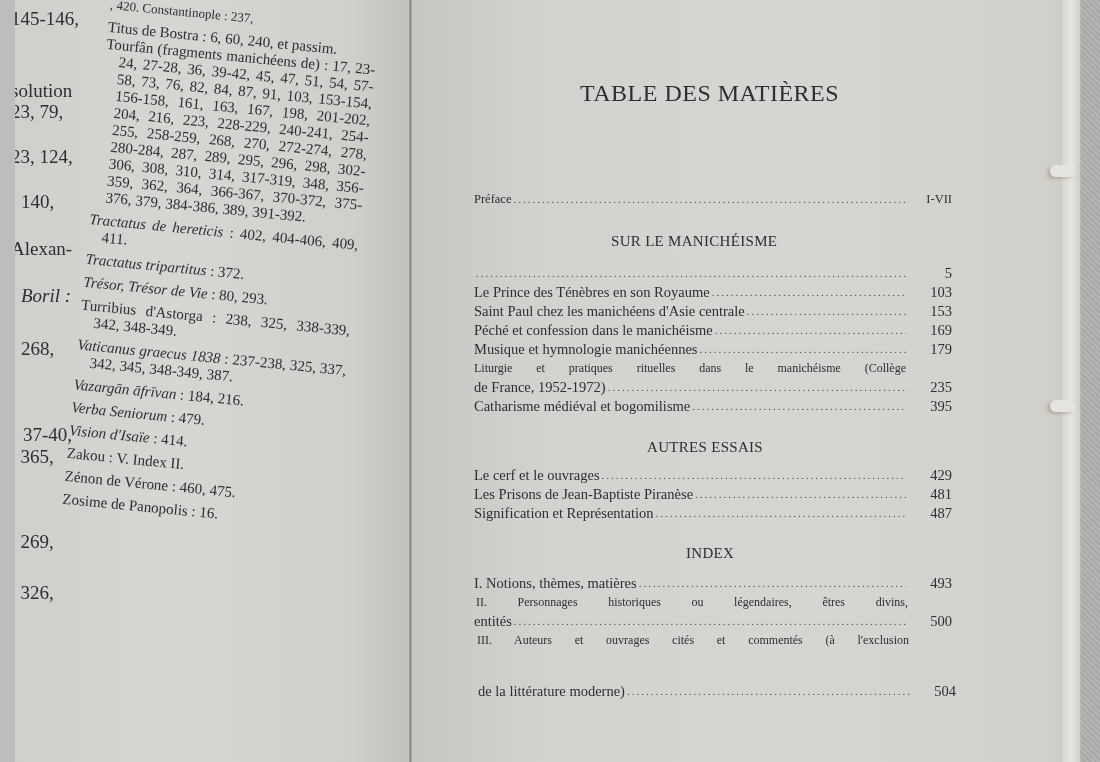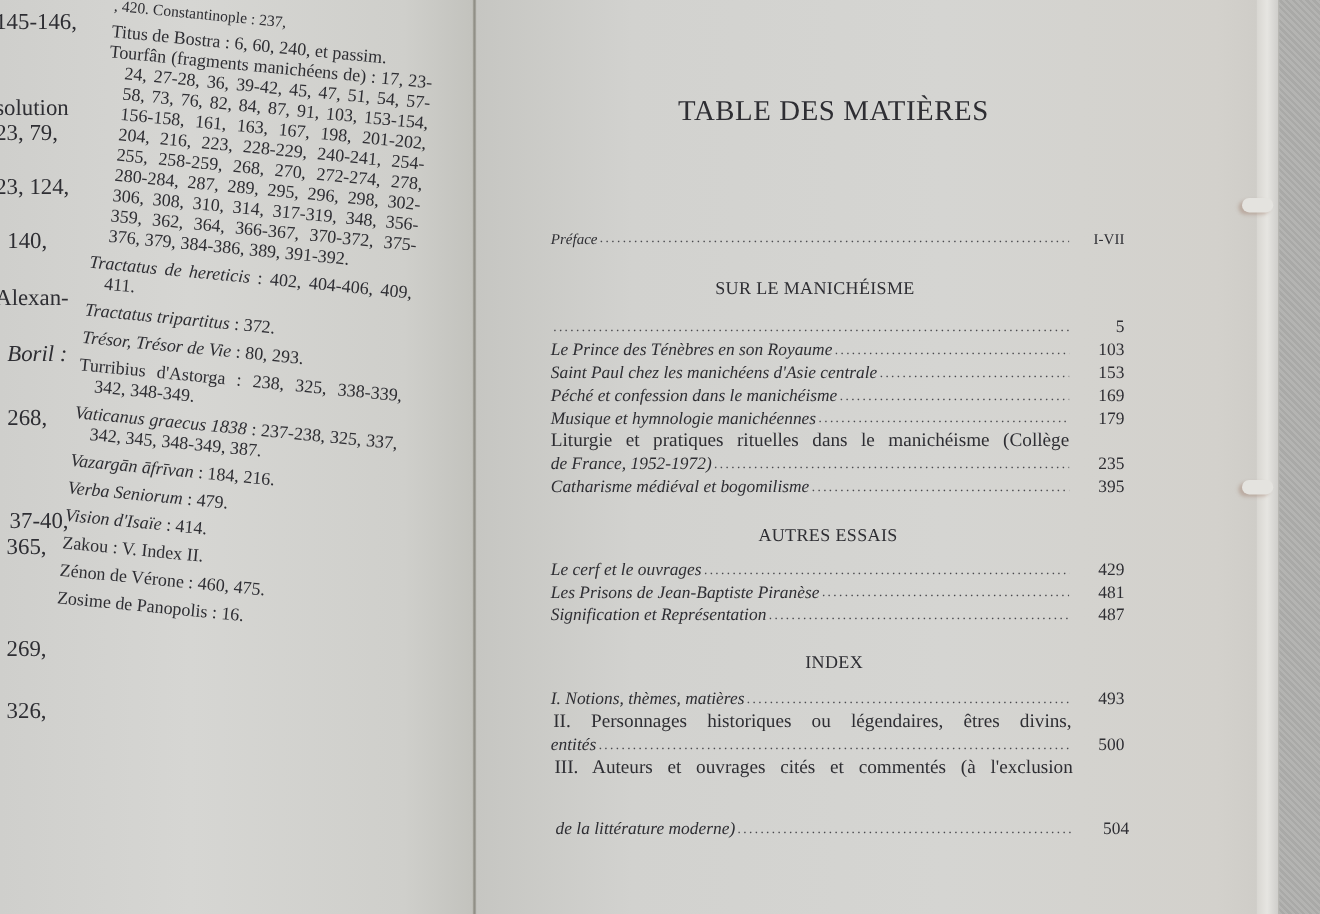--- a/index.html
+++ b/index.html
@@ -2,21 +2,21 @@
 <html><head>
 <meta charset="utf-8">
 <style>
   html, body { margin:0; padding:0; }
   body {
     width:1100px; height:762px; overflow:hidden; position:relative;
     background:#bdbdbb;
     font-family:"Liberation Serif", "DejaVu Serif", serif;
     color:#2e2e33;
   }
-  .scene { position:absolute; inset:0; }
+  .scene { position:absolute; inset:0;margin-left:15px; }
   .left-page {
     position:absolute; left:0; top:0; width:396px; height:762px;
     background:linear-gradient(90deg,#cfcfcc 0%,#d6d6d3 40%,#cfcfcb 85%,#c2c2bd 100%);
     overflow:hidden;
   }
   .gutter {
     position:absolute; left:394px; top:0; width:3px; height:762px;
     background:linear-gradient(90deg,#a9a89f,#8f8e86,#b5b4ad);
   }
   .right-page {
@@ -53,29 +53,29 @@
 
   
   .toc-title {
     position:absolute; left:565px; top:80px; font-size:24px; letter-spacing:0.5px;
   }
   .sec-heading { position:absolute; font-size:15px; letter-spacing:0.3px; }
   .toc-row {
     position:absolute; left:459px; width:478px;
     font-size:14.5px; line-height:18px; display:flex; align-items:flex-end;
   }
-  .toc-row .lbl { white-space:nowrap;font-style:italic; }
+  .toc-row .lbl { white-space:nowrap; }
   .toc-row .dots {
     flex:1; overflow:hidden; white-space:nowrap; margin:0 6px 3px 2px;
     font-size:11px; letter-spacing:2px; color:#4a4a4e; line-height:11px;
   }
   .toc-row .pg { width:40px; text-align:right; }
   .toc-row.small { font-size:12.5px; }
   .toc-wrap-first {
-    position:absolute; left:459px; width:432px; font-size:16px; line-height:18px;
+    position:absolute; left:459px; width:432px; font-size:12px; line-height:18px;
     text-align:justify; text-align-last:justify; white-space:nowrap;
   }
 </style>
 </head>
 <body>
 
 <div class="scene">
 
   <div class="left-page">
     <div class="lp-col-a">

